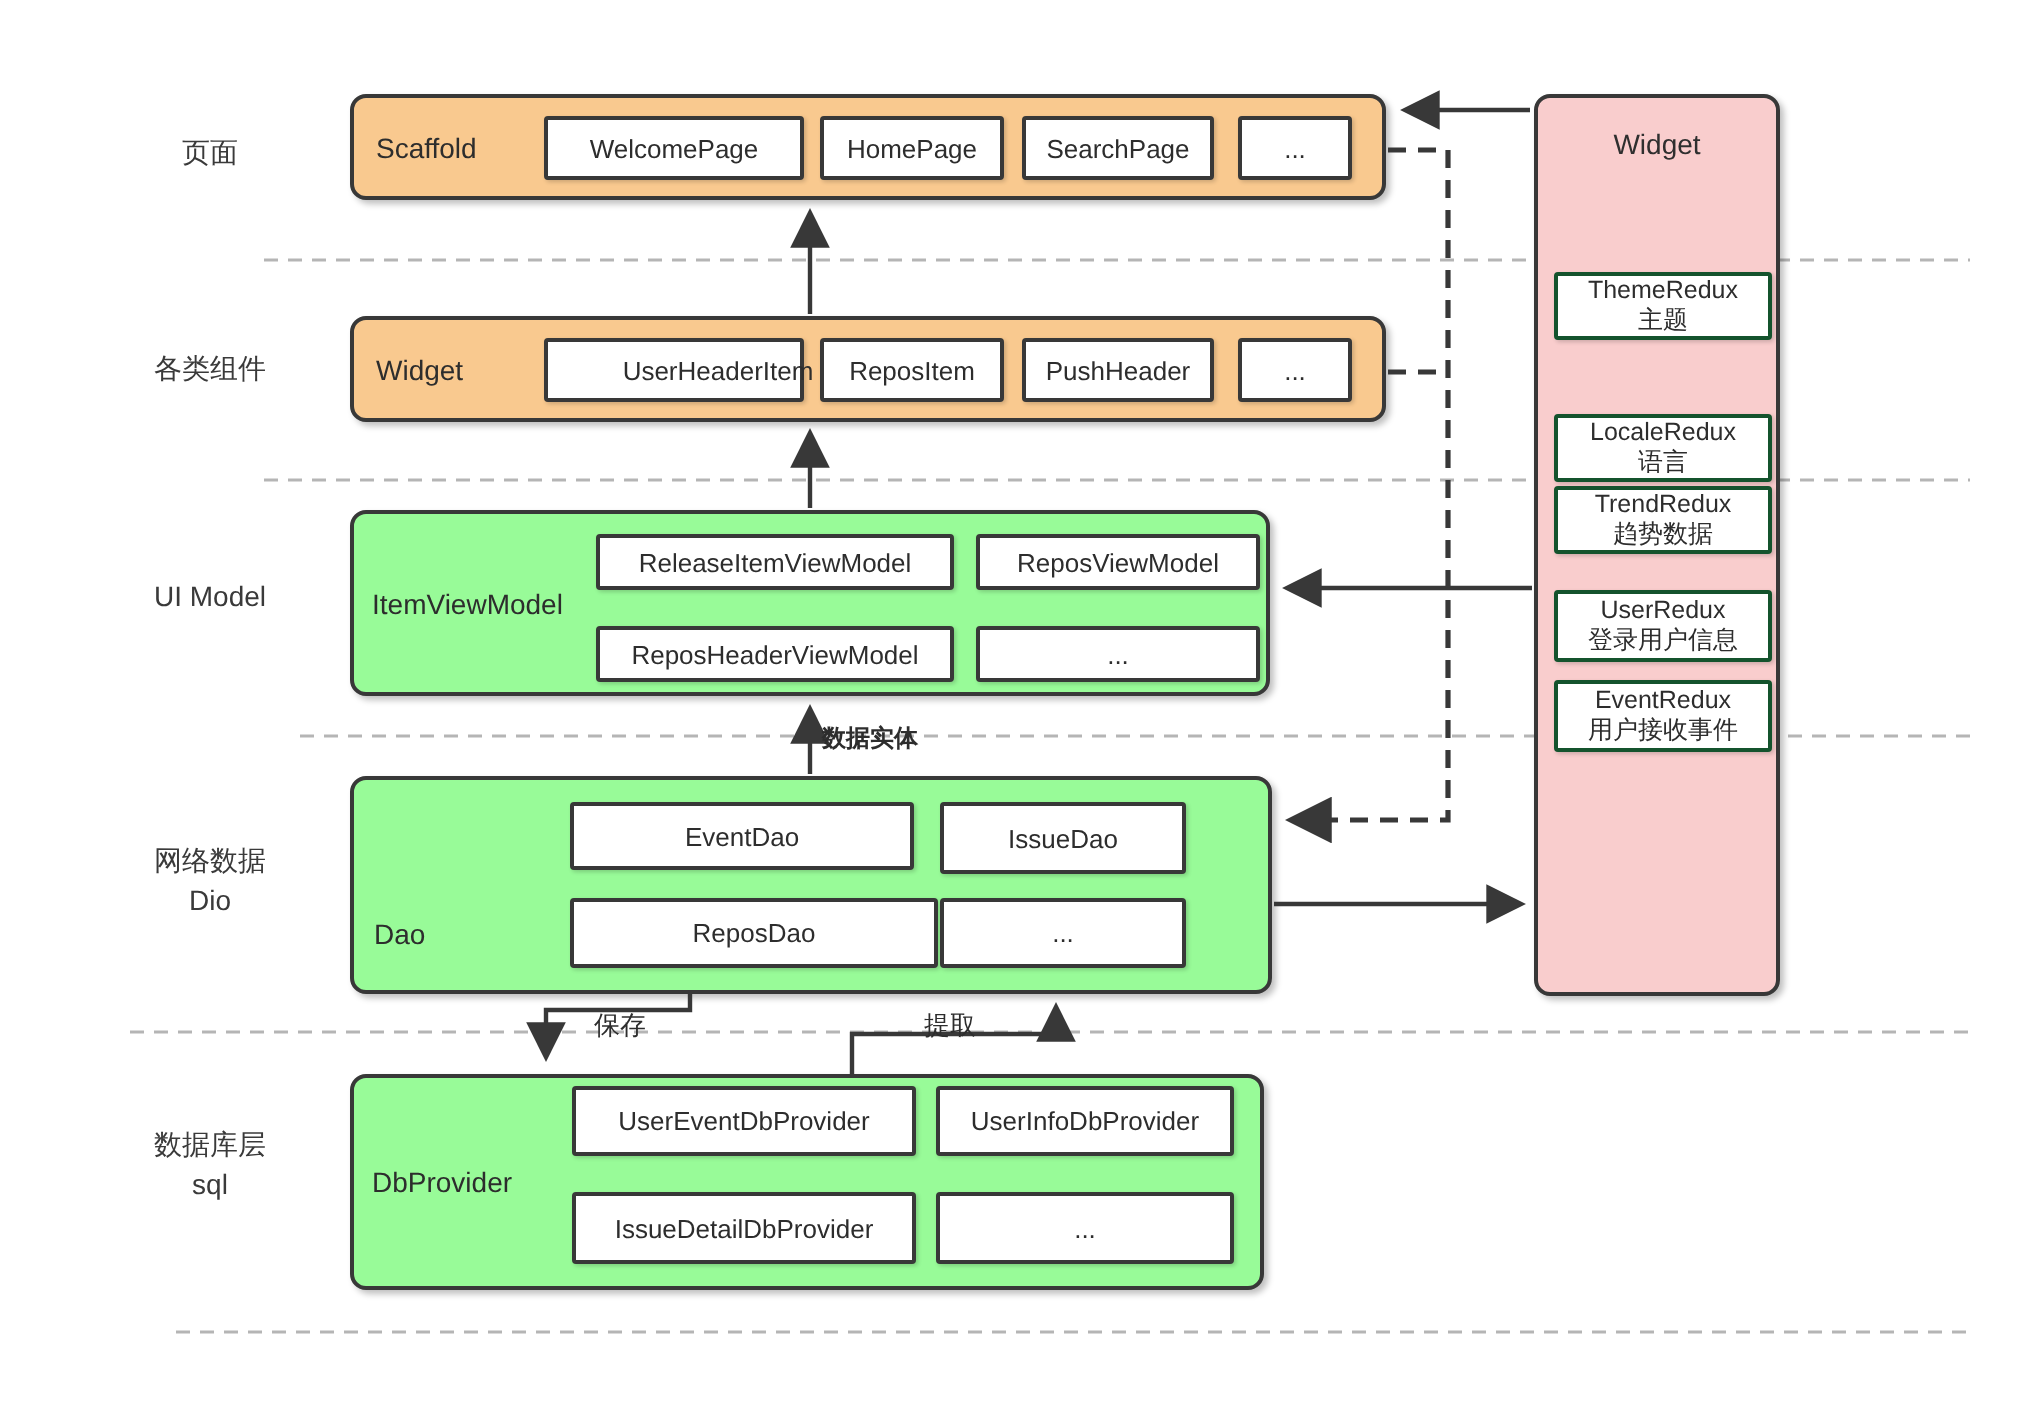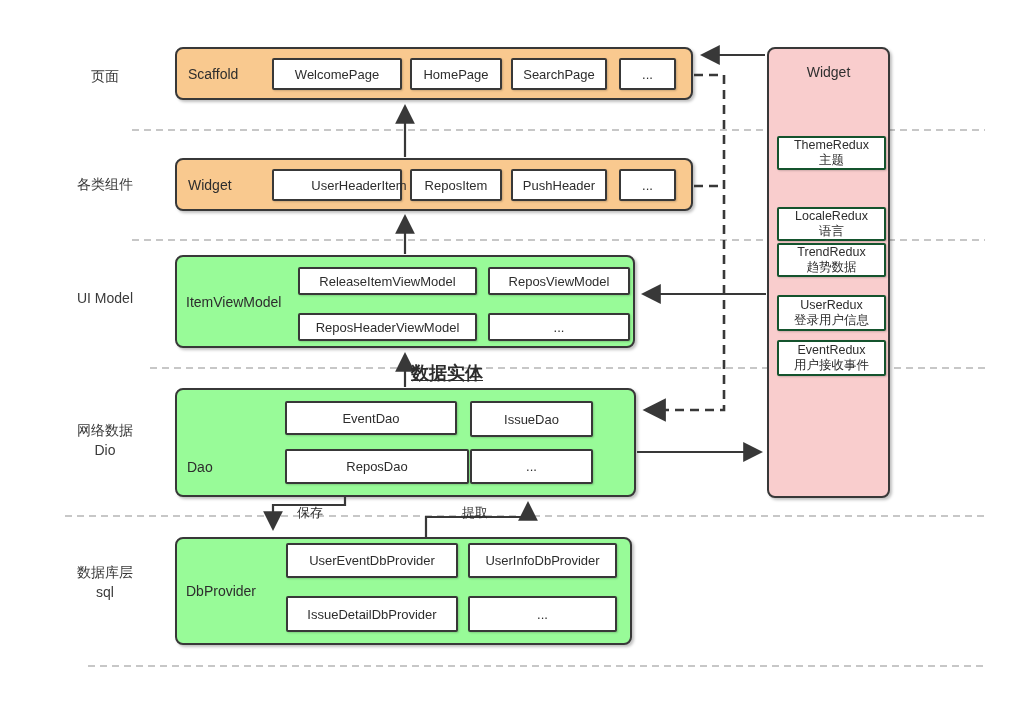--- a/index.html
+++ b/index.html
@@ -39,21 +39,21 @@
     justify-content:center; font-size:12.5px; line-height:15px; color:#2d2d2d;
     box-sizing:border-box; box-shadow:1px 1px 2px rgba(0,0,0,0.18); text-align:center;
   }
   .side-label {
     position:absolute; z-index:3; width:120px; text-align:center; font-size:14px;
     line-height:20px; color:#3a3a3a;
   }
   .edge-label {
     position:absolute; z-index:7; font-size:13px; color:#2d2d2d; white-space:nowrap;
   }
-  .edge-label.bold { font-weight:bold; font-size:18px;text-decoration:underline; }
+  .edge-label.bold { font-weight:bold; font-size:12px; }
 </style>
 </head>
 <body>
 
 <div class="canvas">
 
   <svg id="sep-svg" class="lines" viewBox="0 0 1015 709">
     <path d="M132 130 H985" stroke="#b5b5b5" stroke-width="1.4" stroke-dasharray="7 5" fill="none"></path>
     <path d="M132 240 H985" stroke="#b5b5b5" stroke-width="1.4" stroke-dasharray="7 5" fill="none"></path>
     <path d="M150 368 H985" stroke="#b5b5b5" stroke-width="1.4" stroke-dasharray="7 5" fill="none"></path>

